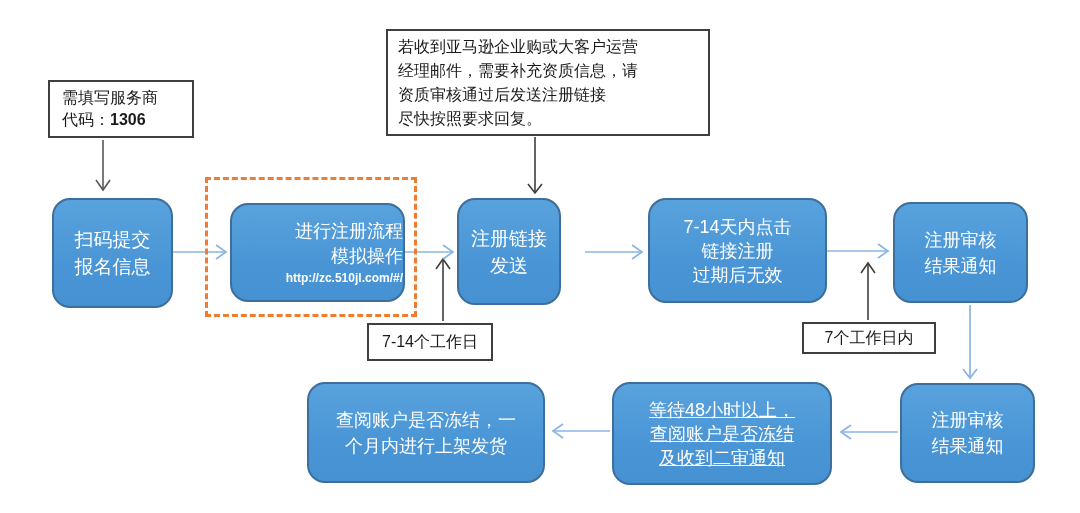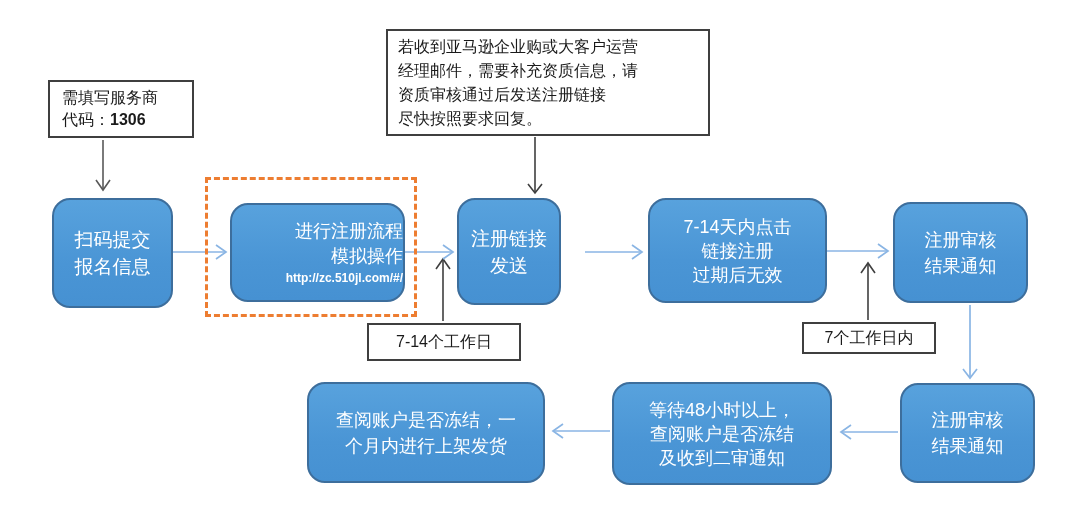--- a/index.html
+++ b/index.html
@@ -7,37 +7,37 @@
   .canvas{position:relative;width:1080px;height:513px;background:#ffffff;overflow:hidden;}
 
   
   .note{position:absolute;border:2px solid #3f3f3f;background:#fff;color:#1a1a1a;
         box-sizing:border-box;display:flex;flex-direction:column;justify-content:center;}
   .note .ln{display:block;}
   #note-provider{left:28px;top:80px;width:146px;height:58px;font-size:16px;line-height:22px;padding-left:12px;margin-left:20px;}
   #note-qualification{left:386px;top:29px;width:324px;height:107px;font-size:16px;line-height:24px;padding-left:10px;font-family:Liberation Serif, serif;}
   .label-box{position:absolute;border:2px solid #3f3f3f;background:#fff;color:#1a1a1a;
         box-sizing:border-box;display:flex;align-items:center;justify-content:center;font-size:16px;}
-  #label-714{left:367px;top:323px;width:154px;height:38px;}
+  #label-714{left:367px;top:323px;width:126px;height:38px;}
   #label-7{left:802px;top:322px;width:134px;height:32px;}
   .bold{font-weight:bold;}
 
   
   .step{position:absolute;box-sizing:border-box;border:2px solid #3d6e9c;border-radius:18px;
         background:linear-gradient(180deg,#58a2dd 0%,#4a95d5 60%,#4691d2 100%);
         color:#ffffff;display:flex;flex-direction:column;align-items:center;justify-content:center;
         text-align:center;font-size:18px;line-height:25px;}
   .step .url{font-size:12px;line-height:16px;font-weight:bold;margin-top:1px;padding-left:28px;}
   #step-scan{left:42px;top:198px;width:121px;height:110px;font-size:19px;line-height:27px;margin-left:10px;}
   #step-simulate{left:230px;top:203px;width:175px;height:99px;align-items:flex-end;}
   #step-link-sent{left:457px;top:198px;width:104px;height:107px;font-size:19px;line-height:27px;}
   #step-click-link{left:648px;top:198px;width:179px;height:105px;line-height:24px;}
   #step-review1{left:893px;top:202px;width:135px;height:101px;line-height:26px;}
   #step-review2{left:900px;top:383px;width:135px;height:100px;line-height:26px;}
-  #step-wait48{left:612px;top:382px;width:220px;height:103px;line-height:24px;}
+  #step-wait48{left:612px;top:382px;width:220px;height:103px;line-height:24px;text-decoration:underline;}
   #step-launch{left:307px;top:382px;width:238px;height:101px;line-height:26px;}
 
   
   .dashed-frame{position:absolute;left:205px;top:177px;width:212px;height:140px;
         border:3px dashed #ed7d31;box-sizing:border-box;background:transparent;}
 
   .arrow-layer{position:absolute;left:0;top:0;width:1080px;height:513px;pointer-events:none;}
 </style>
 </head>
 <body>

